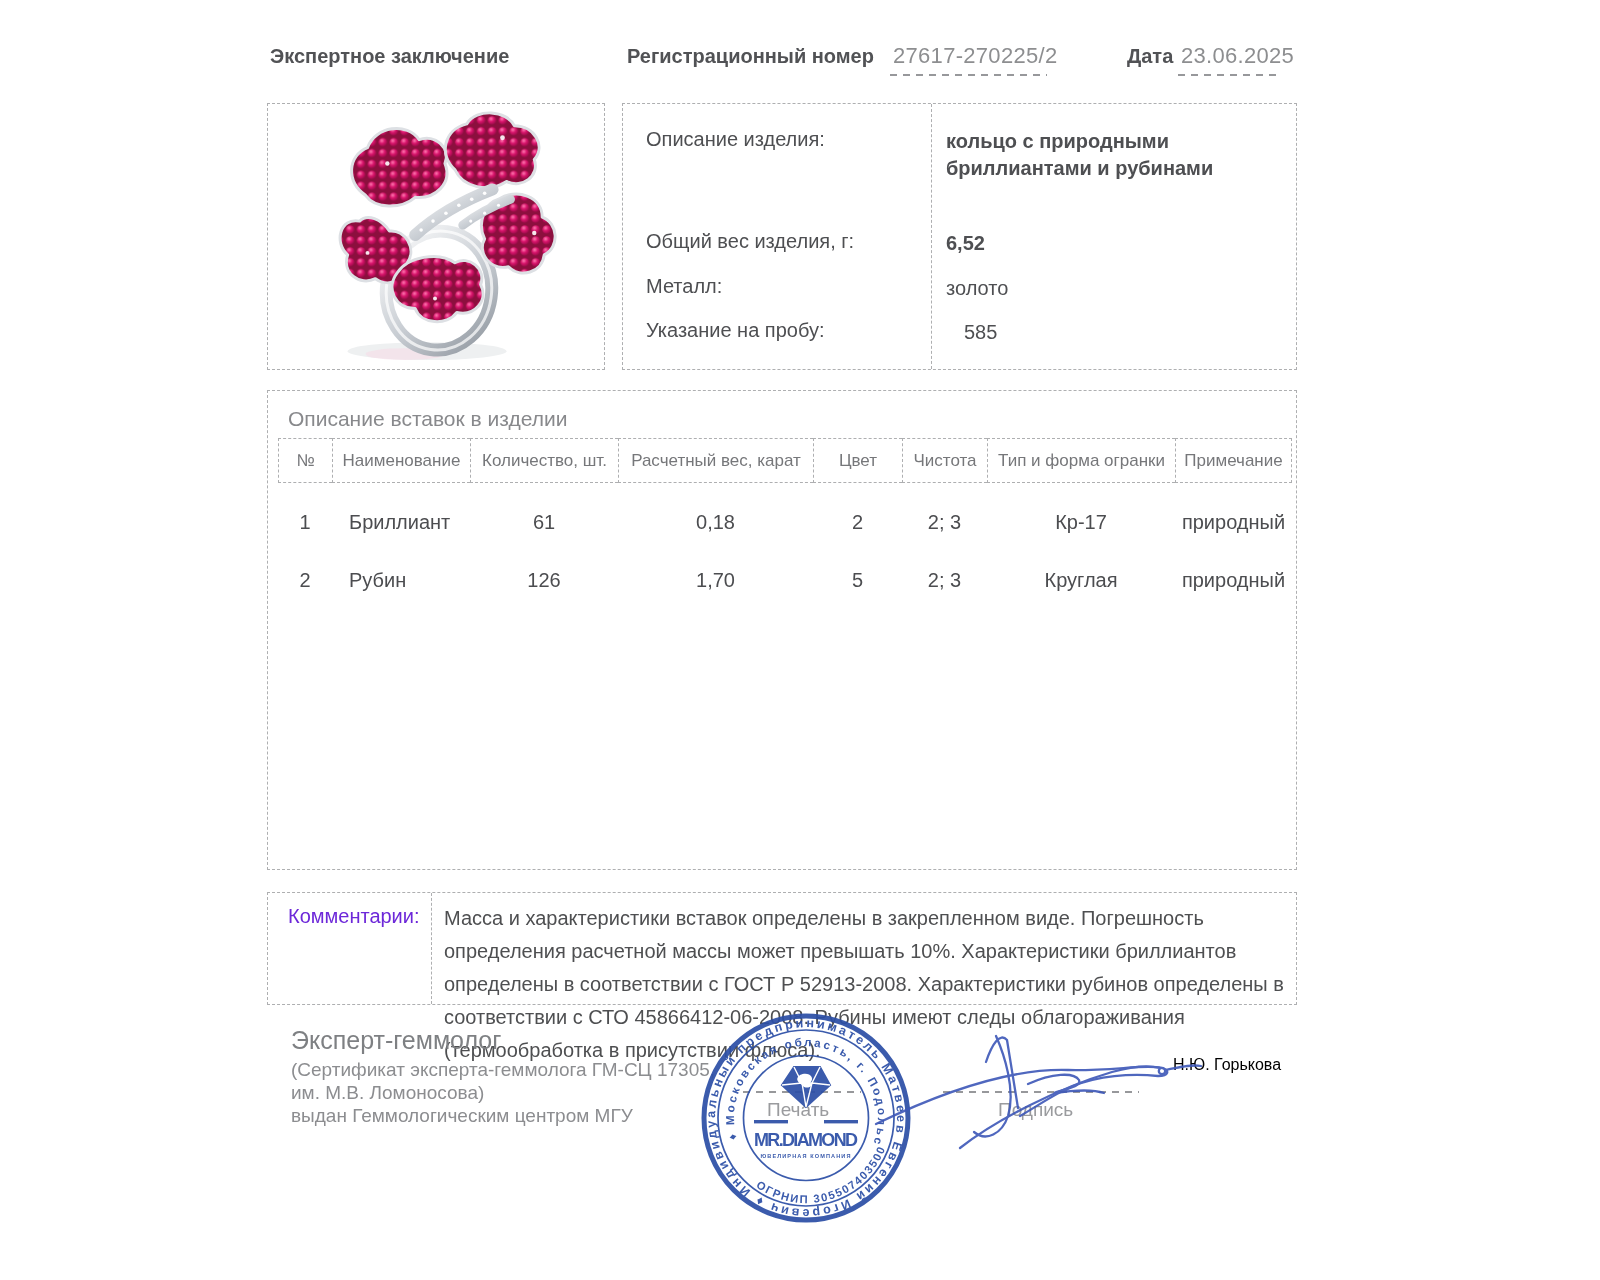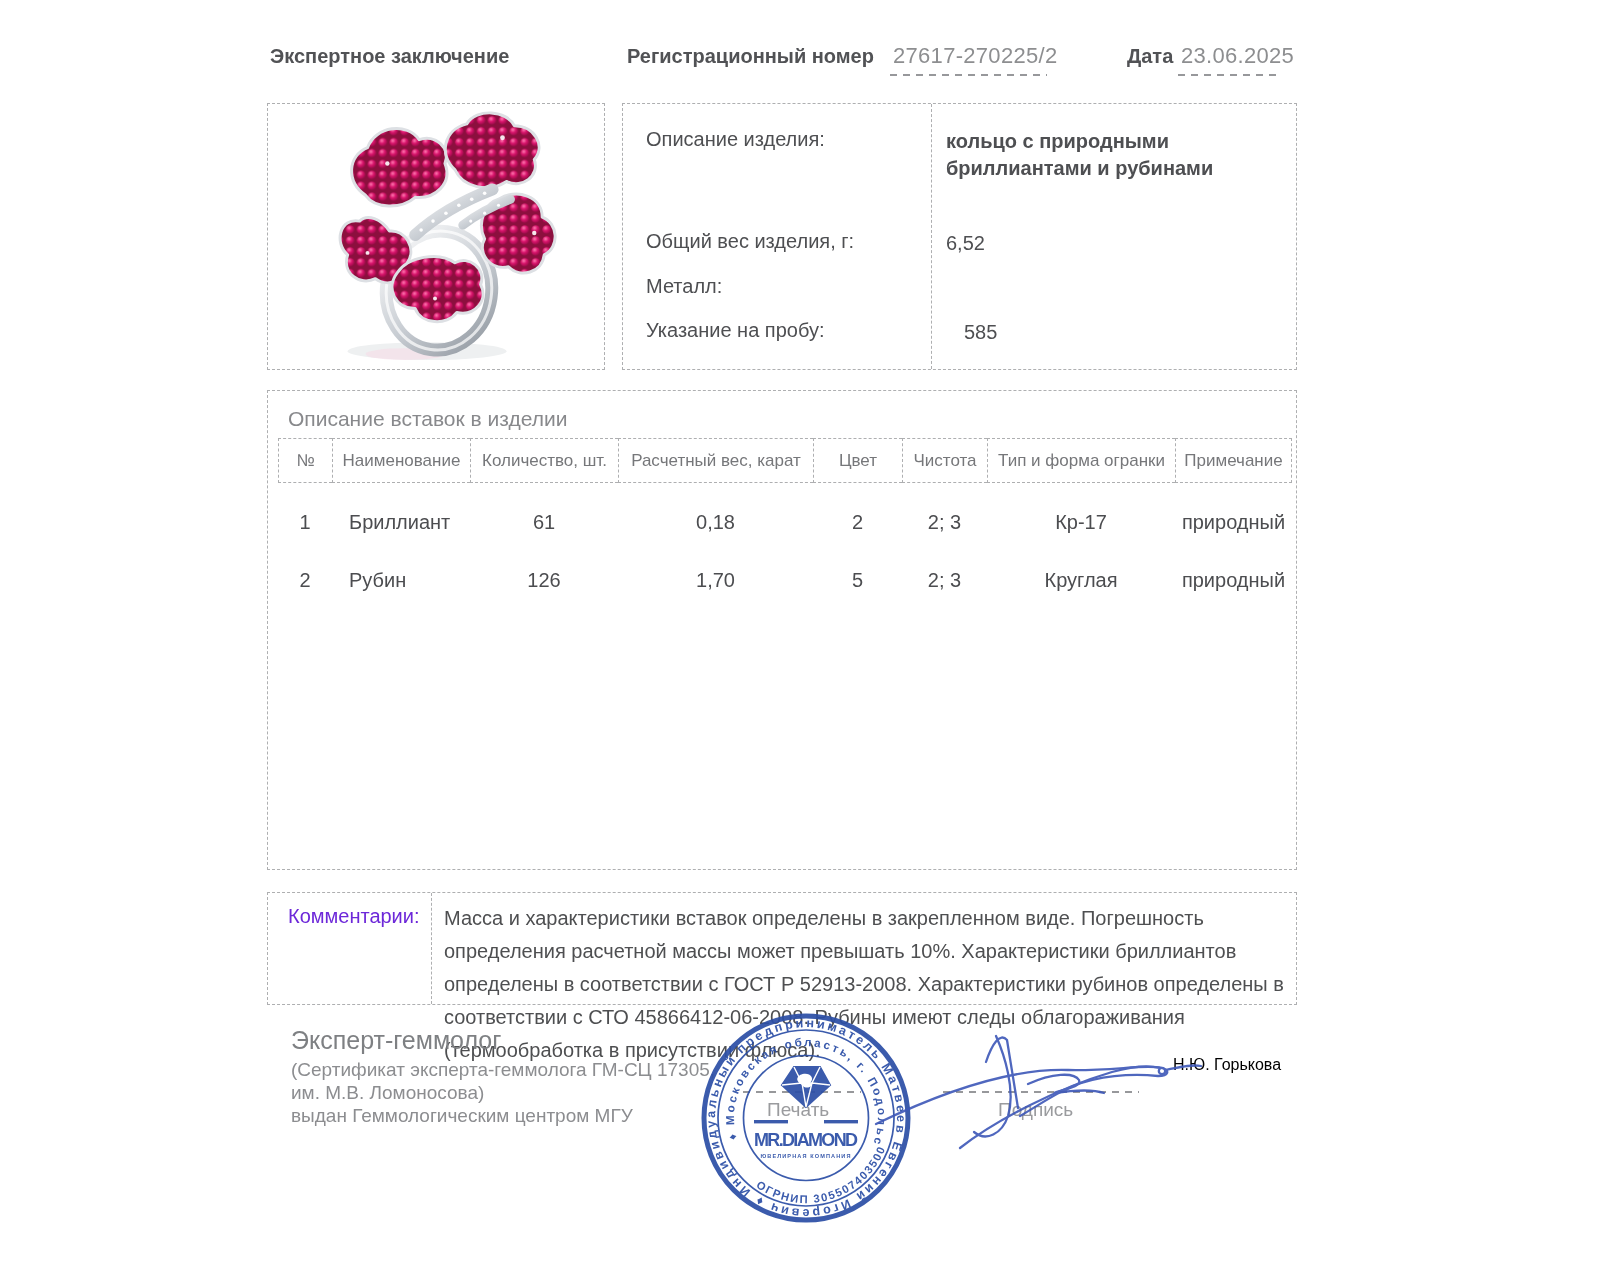--- a/index.html
+++ b/index.html
@@ -110,22 +110,23 @@
       <circle cx="268" cy="130" r="2.2"></circle>
     </g>
   </svg>
 </div>
 
 <div class="dashed-box" style="left:622px;top:103px;width:673px;height:265px;">
   <div class="dash-vline" style="left:308px;"></div>
   <div class="desc-row-label" style="top:24px;">Описание изделия:</div>
   <div class="desc-row-value" style="top:24px;font-weight:bold;">кольцо с природными бриллиантами и рубинами</div>
   <div class="desc-row-label" style="top:126px;">Общий вес изделия, г:</div>
-  <div class="desc-row-value" style="top:126px;">6,52</div>
+  <div class="desc-row-value" style="top:126px;font-weight:bold;">6,52</div>
   <div class="desc-row-label" style="top:171px;">Металл:</div>
+  <div class="desc-row-value" style="top:171px;">золото</div>
   <div class="desc-row-label" style="top:215px;">Указание на пробу:</div>
   <div class="desc-row-value" style="top:215px;margin-left:18px;">585</div>
 </div>
 
 <div class="dashed-box" style="left:267px;top:390px;width:1028px;height:478px;">
   <div class="tbl-title">Описание вставок в изделии</div>
   <div class="tbl-grid" style="top:47px;">
     <div class="hc">№</div>
     <div class="hc">Наименование</div>
     <div class="hc">Количество, шт.</div>

